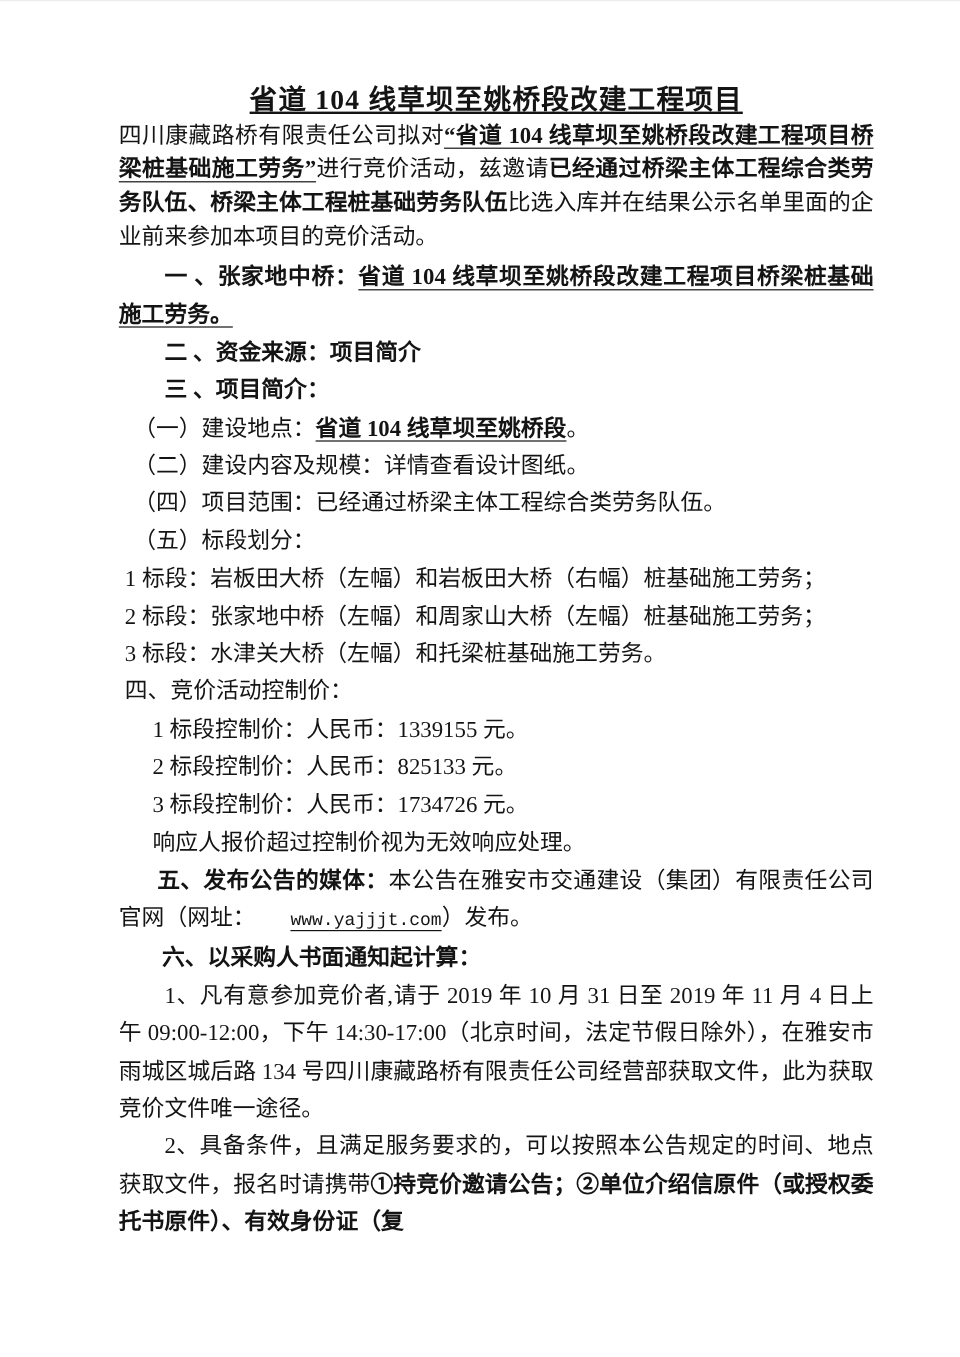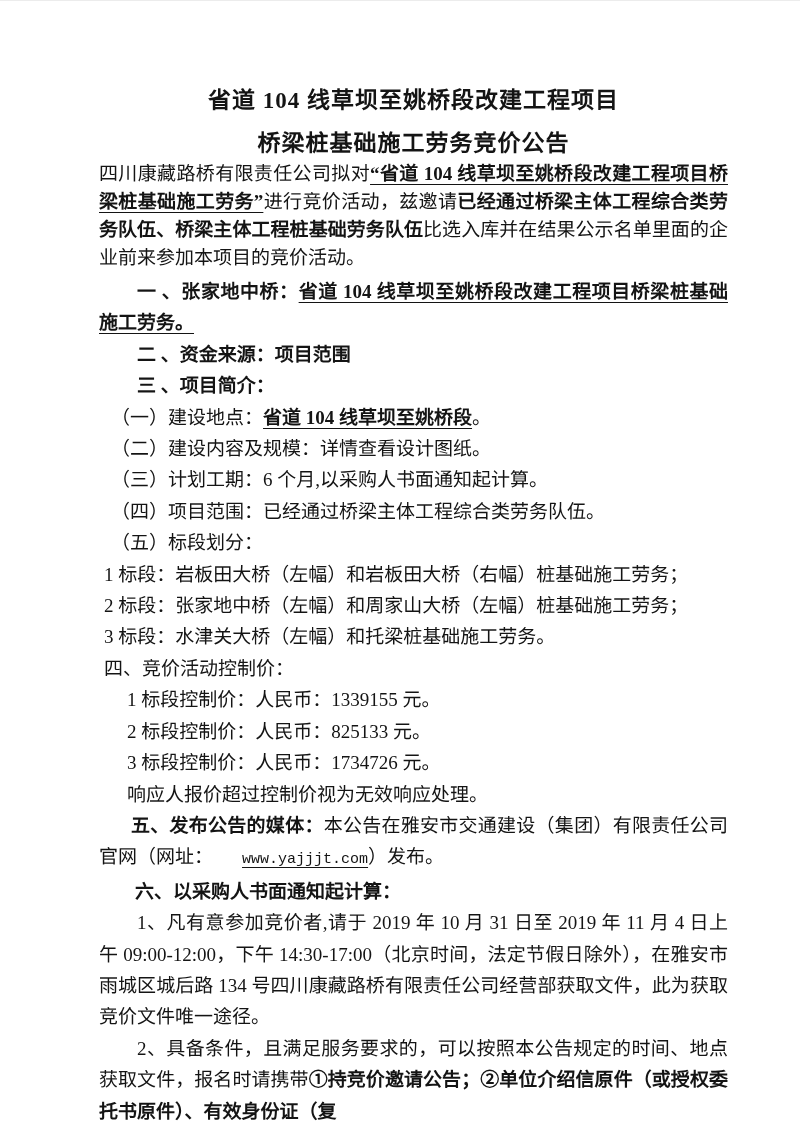--- a/index.html
+++ b/index.html
@@ -25,21 +25,21 @@
     width: 629px;
   }
   .title {
     font-size: 23px;
     font-weight: bold;
     text-align: center;
     margin: 0;
     line-height: 33px;
     letter-spacing: 1px;
   }
-  .title-1 { margin-top: 83px; }
+  .title-1 { margin-top: 66px; text-decoration: underline; }
   .title-2 { margin-top: 10px; }
   .para {
     font-size: 19px;
     line-height: 31.4px;
     margin: 0;
     text-align: justify;
     text-justify: inter-ideograph;
     word-break: break-word;
   }
   .intro {
@@ -68,34 +68,32 @@
     margin-left: 29px;
   }
 </style>
 </head>
 <body>
 
 <div class="page">
   <div class="content">
 
     <h1 class="title title-1">省道 104 线草坝至姚桥段改建工程项目</h1>
-    <h1 class="title title-2">桥梁桩基础施工劳务竞价公告</h1>
 
     <p class="para intro"><span>四川康藏路桥有限责任公司拟对</span><span class="b u">“省道 104 线草坝至姚桥段改建工程项目桥梁桩基础施工劳务”</span><span>进行竞价活动，兹邀请</span><span class="b">已经通过桥梁主体工程综合类劳务队伍、桥梁主体工程桩基础劳务队伍</span><span>比选入库并在结果公示名单里面的企业前来参加本项目的竞价活动。</span></p>
 
     <p class="para ind-2"><span class="b">一 、张家地中桥：</span><span class="b u">省道 104 线草坝至姚桥段改建工程项目桥梁桩基础施工劳务。</span></p>
 
-    <p class="para ind-2 b">二 、资金来源：项目范围</p>
+    <p class="para ind-2 b">二 、资金来源：项目简介</p>
 
     <p class="para ind-2 b">三 、项目简介：</p>
 
     <p class="para ind-sub"><span>（一）建设地点：</span><span class="b u">省道 104 线草坝至姚桥段</span><span>。</span></p>
 
     <p class="para ind-sub">（二）建设内容及规模：详情查看设计图纸。</p>
-    <p class="para ind-sub">（三）计划工期：6 个月,以采购人书面通知起计算。</p>
     <p class="para ind-sub">（四）项目范围：已经通过桥梁主体工程综合类劳务队伍。</p>
     <p class="para ind-sub">（五）标段划分：</p>
 
     <p class="para ind-min">1 标段：岩板田大桥（左幅）和岩板田大桥（右幅）桩基础施工劳务；</p>
     <p class="para ind-min">2 标段：张家地中桥（左幅）和周家山大桥（左幅）桩基础施工劳务；</p>
     <p class="para ind-min">3 标段：水津关大桥（左幅）和托梁桩基础施工劳务。</p>
 
     <p class="para ind-min">四、竞价活动控制价：</p>
     <p class="para ind-price">1 标段控制价：人民币：1339155 元。</p>
     <p class="para ind-price">2 标段控制价：人民币：825133 元。</p>

